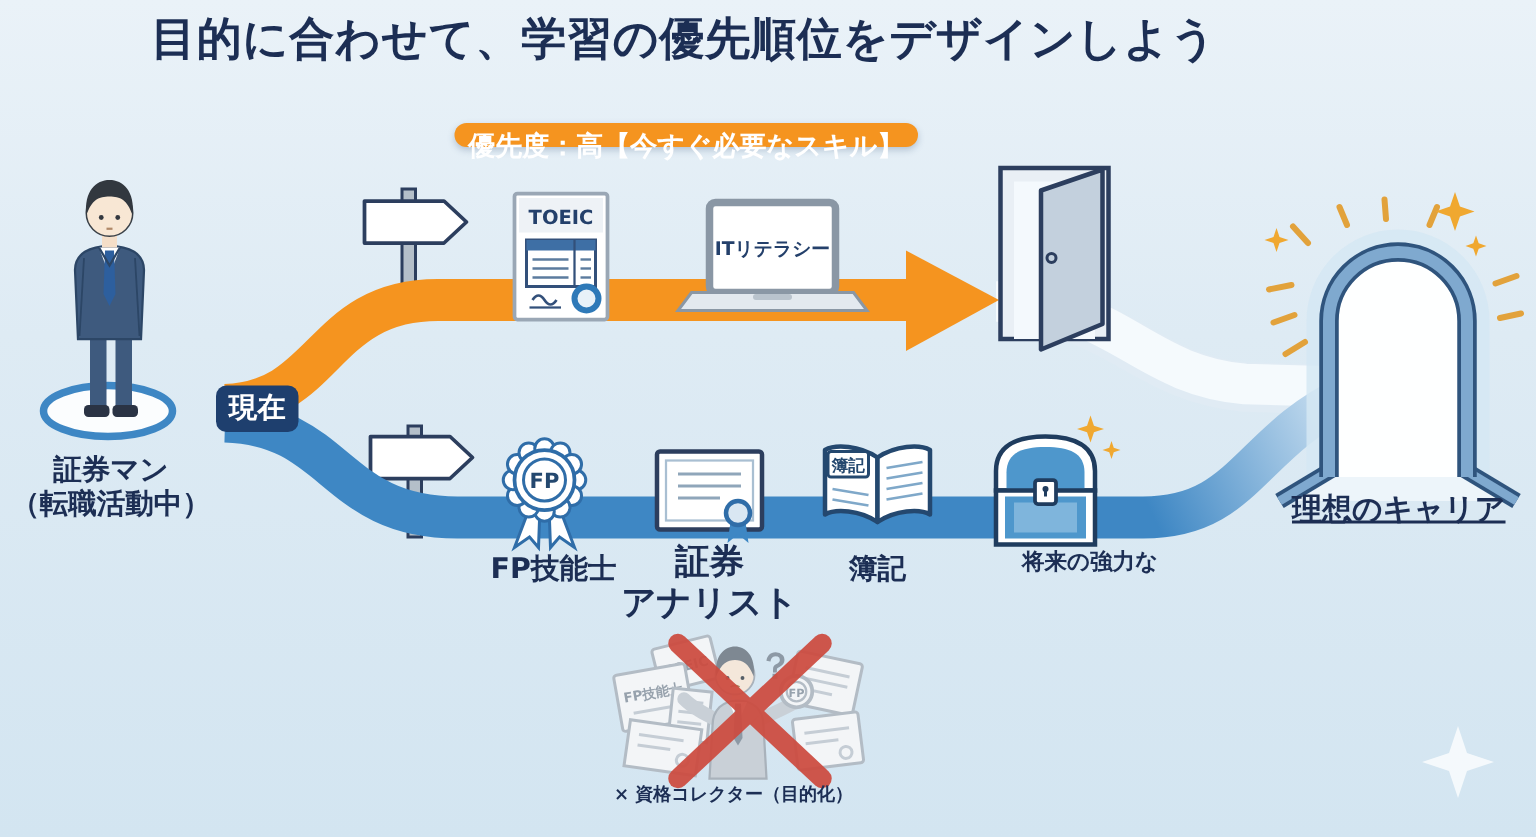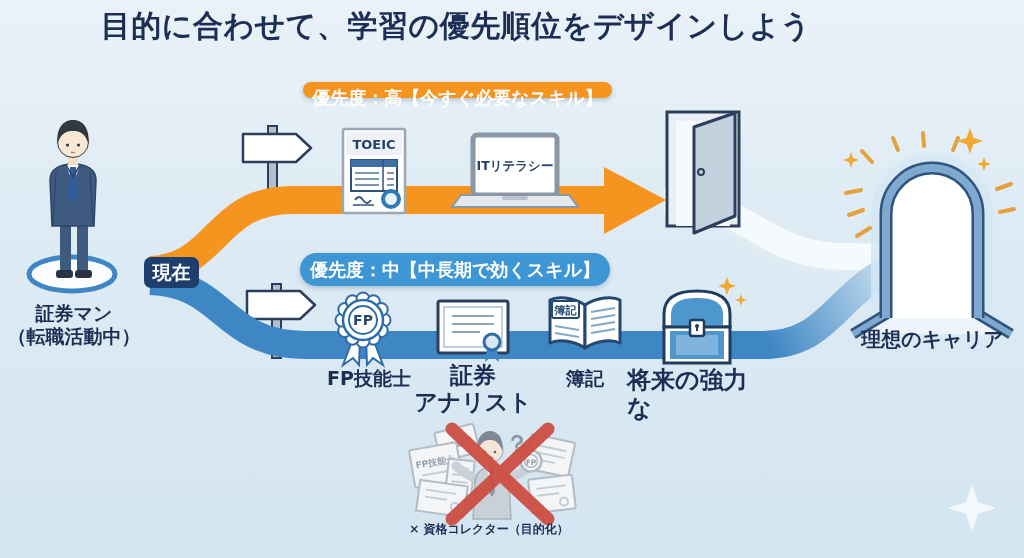--- a/index.html
+++ b/index.html
@@ -14,22 +14,22 @@
   .title{top:6px;left:0;width:912px;text-align:center;font-size:30px;letter-spacing:.5px;}
   .badge{color:#fff;text-align:center;white-space:nowrap;box-shadow:0 2px 5px rgba(50,80,120,.28);}
   .badge-high{left:303px;top:82px;width:309px;height:16px;line-height:32px;font-size:18px;border-radius:17px;background:#F5941F;}
   .badge-mid{left:300px;top:253px;width:310px;height:33px;line-height:33px;font-size:18px;border-radius:17px;background:#3E96D4;}
   .now-badge{left:116px;top:257px;width:55px;height:31px;line-height:31px;font-size:19px;border-radius:7px;background:#1E3F6E;color:#fff;text-align:center;margin-left:28px;}
   .door-label{left:622px;top:80px;font-size:20px;white-space:nowrap;}
   .person-label{left:-4px;top:302px;width:156px;text-align:center;font-size:19px;line-height:1.22;}
   .fp-label{left:307px;top:366px;width:124px;text-align:center;font-size:19px;}
   .analyst-label{left:413px;top:362px;width:120px;text-align:center;font-size:23px;line-height:1.18;}
   .boki-label{left:525px;top:366px;width:120px;text-align:center;font-size:19px;}
-  .chest-label{left:627px;top:366px;width:145px;text-align:left;font-size:24px;line-height:1.18;}
-  .goal-label{left:850px;top:327px;width:165px;text-align:center;font-size:20px;line-height:1.2;}
+  .chest-label{left:627px;top:366px;width:145px;text-align:right;font-size:15px;line-height:1.18;}
+  .goal-label{left:850px;top:327px;width:165px;text-align:center;font-size:20px;line-height:1.2;text-decoration:underline;}
   .anti-caption{left:368px;top:521px;width:242px;text-align:center;font-size:12px;white-space:nowrap;}
   svg text{font-family:"DejaVu Sans","Liberation Sans",sans-serif;font-weight:bold;}
 </style>
 </head>
 <body>
 
 <div class="canvas">
 
 <svg class="scene" viewBox="0 0 1024 558">
   <defs>
@@ -253,21 +253,20 @@
     </g>
   </g>
 
   <polygon points="972,484 978,502 996,508 978,514 972,532 966,514 948,508 966,502" fill="#FFFFFF" opacity="0.75"></polygon>
 </svg>
 
 <div class="ov title">目的に合わせて、学習の優先順位をデザインしよう</div>
 
 <div class="ov badge badge-high">優先度：高【今すぐ必要なスキル】</div>
 
-<div class="ov badge badge-mid">優先度：中【中長期で効くスキル】</div>
 
 <div class="ov now-badge">現在</div>
 <div class="ov person-label">
   <div>証券マン</div>
   <div>（転職活動中）</div>
 </div>
 
 <div class="ov fp-label">FP技能士</div>
 <div class="ov analyst-label">
   <div>証券</div>

